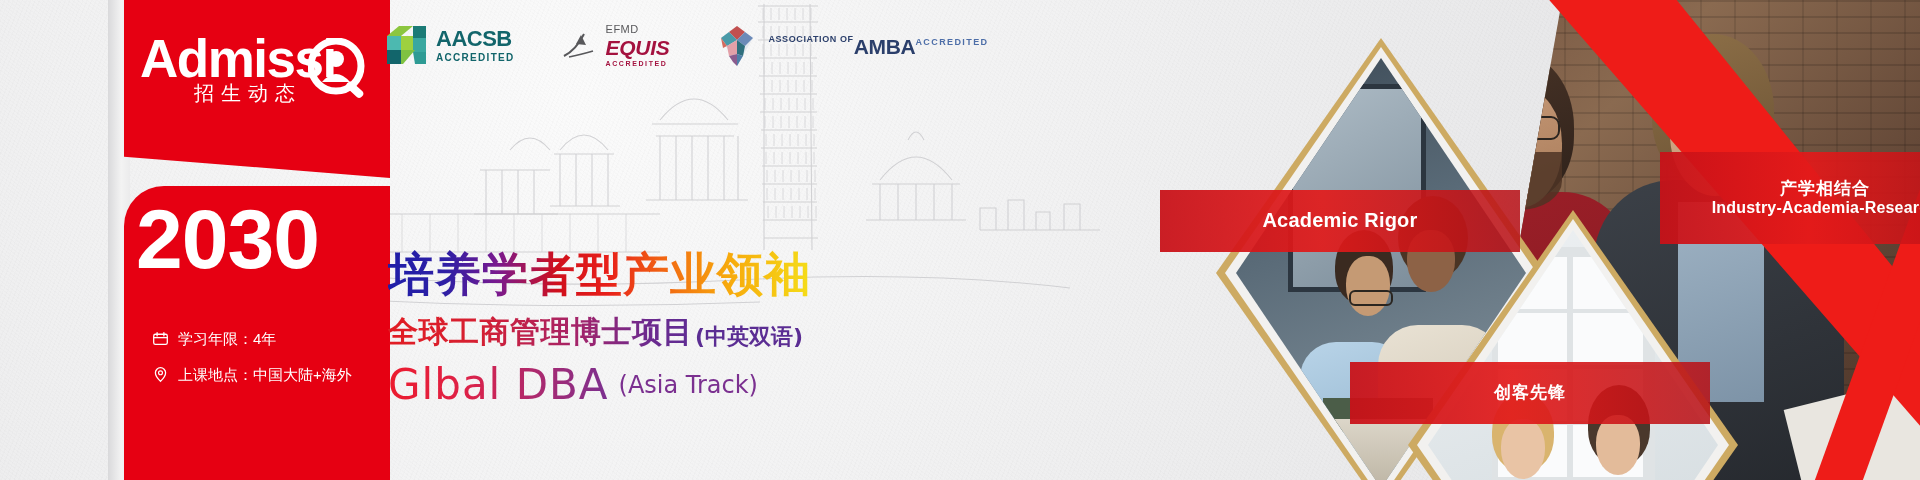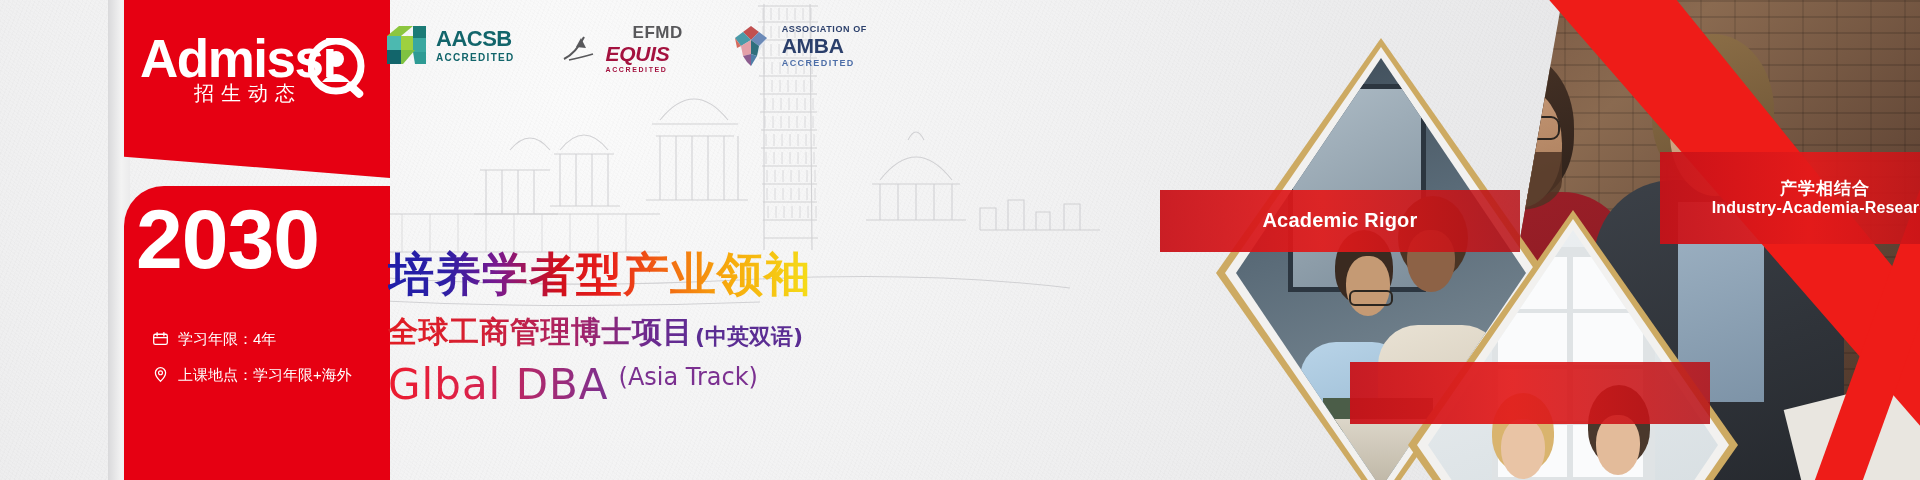--- a/index.html
+++ b/index.html
@@ -94,21 +94,21 @@
     -webkit-background-clip:text;background-clip:text;color:transparent;
     -webkit-text-fill-color:transparent;
     font-family:"DejaVu Sans","Liberation Sans",sans-serif;
   }
   .h-sub-paren{
     font-size:22px;font-weight:700;line-height:34px;color:#5b2d93;
     margin-left:2px;
     font-family:"DejaVu Sans","Liberation Sans",sans-serif;
   }
   .h-en{
-    margin-top:8px;display:flex;align-items:flex-start;white-space:nowrap;
+    margin-top:8px;display:flex;align-items:center;white-space:nowrap;
   }
   .h-en-main{
     font-size:42px;font-weight:400;line-height:46px;letter-spacing:1px;
     background:linear-gradient(90deg,#ec1b2e 0%,#de2248 35%,#a82a72 70%,#7b3090 100%);
     -webkit-background-clip:text;background-clip:text;color:transparent;
     -webkit-text-fill-color:transparent;
     font-family:"DejaVu Sans","Liberation Sans",sans-serif;
   }
   .h-en-sub{
     font-size:24px;font-weight:400;line-height:30px;color:#7b3090;margin-left:10px;
@@ -118,24 +118,24 @@
   
   .accreds{
     position:absolute;left:385px;top:24px;z-index:8;
     display:flex;align-items:flex-start;gap:46px;
   }
   .accred{display:flex;align-items:center;gap:9px;}
   .accred-txt{display:flex;flex-direction:column;line-height:1;}
   .ac-name{font-size:22px;font-weight:800;color:#12656b;letter-spacing:-.5px;}
   .ac-sub{font-size:10px;font-weight:700;color:#12656b;letter-spacing:1.3px;margin-top:3px;}
   .eq-col{display:flex;flex-direction:column;align-items:flex-start;line-height:1;}
-  .eq-top{font-size:17px;font-weight:700;color:#58585b;letter-spacing:.5px;margin-left:27px;}
+  .eq-top{font-size:11px;font-weight:400;color:#58585b;letter-spacing:.5px;}
   .eq-name{font-size:21px;font-weight:800;color:#a4123f;font-style:italic;letter-spacing:-.3px;margin-top:2px;}
   .eq-sub{font-size:7px;font-weight:700;color:#a4123f;letter-spacing:1.6px;margin-top:2px;}
-  .amba-col{display:flex;flex-direction:column;line-height:1;}
+  .amba-col{display:flex;flex-direction:row;line-height:1;}
   .amba-top{font-size:9px;font-weight:600;color:#2b3f6b;letter-spacing:.6px;}
   .amba-name{font-size:21px;font-weight:700;color:#2b3f6b;letter-spacing:-.3px;margin-top:1px;}
   .amba-sub{font-size:9px;font-weight:600;color:#4d6ea8;letter-spacing:1.4px;margin-top:3px;}
 
   
   .right{position:absolute;left:1130px;top:0;width:790px;height:480px;z-index:5;overflow:hidden;}
 
   .photo-big{
     position:absolute;left:196px;top:-30px;width:640px;height:560px;
     clip-path:polygon(38% -2%, 102% -2%, 102% 102%, 22% 102%);
@@ -399,20 +399,21 @@
 
         </div>
       </div>
     </div>
   </div>
 
   <div class="cap cap-1">
     <span class="en">Academic Rigor</span>
   </div>
   <div class="cap cap-2">
+    <span class="cn">创客先锋</span>
   </div>
   <div class="cap cap-3">
     <span class="cn">产学相结合</span>
     <span class="en">Industry-Academia-Research</span>
   </div>
 
   <div class="left-panel">
     <div class="lp-strip"></div>
     <div class="lp-top"></div>
     <div class="lp-bot"></div>
@@ -437,19 +438,19 @@
           <path d="M2 9 h16" stroke="#fff" stroke-width="1.5"></path>
           <path d="M6 3 v4 M14 3 v4" stroke="#fff" stroke-width="1.5" stroke-linecap="round"></path>
         </svg>
         <span>学习年限：4年</span>
       </div>
       <div class="fact">
         <svg class="ficon" viewBox="0 0 20 20">
           <path d="M10 2 a6 6 0 0 1 6 6 c0 4.5 -6 10 -6 10 S4 12.5 4 8 a6 6 0 0 1 6 -6 z" fill="none" stroke="#fff" stroke-width="1.5"></path>
           <circle cx="10" cy="8" r="2.3" fill="none" stroke="#fff" stroke-width="1.4"></circle>
         </svg>
-        <span>上课地点：学习年限+海外</span>
+        <span>上课地点：中国大陆+海外</span>
       </div>
     </div>
   </div>
 
   <div class="texture"></div>
 </div>
 
 </body></html>

